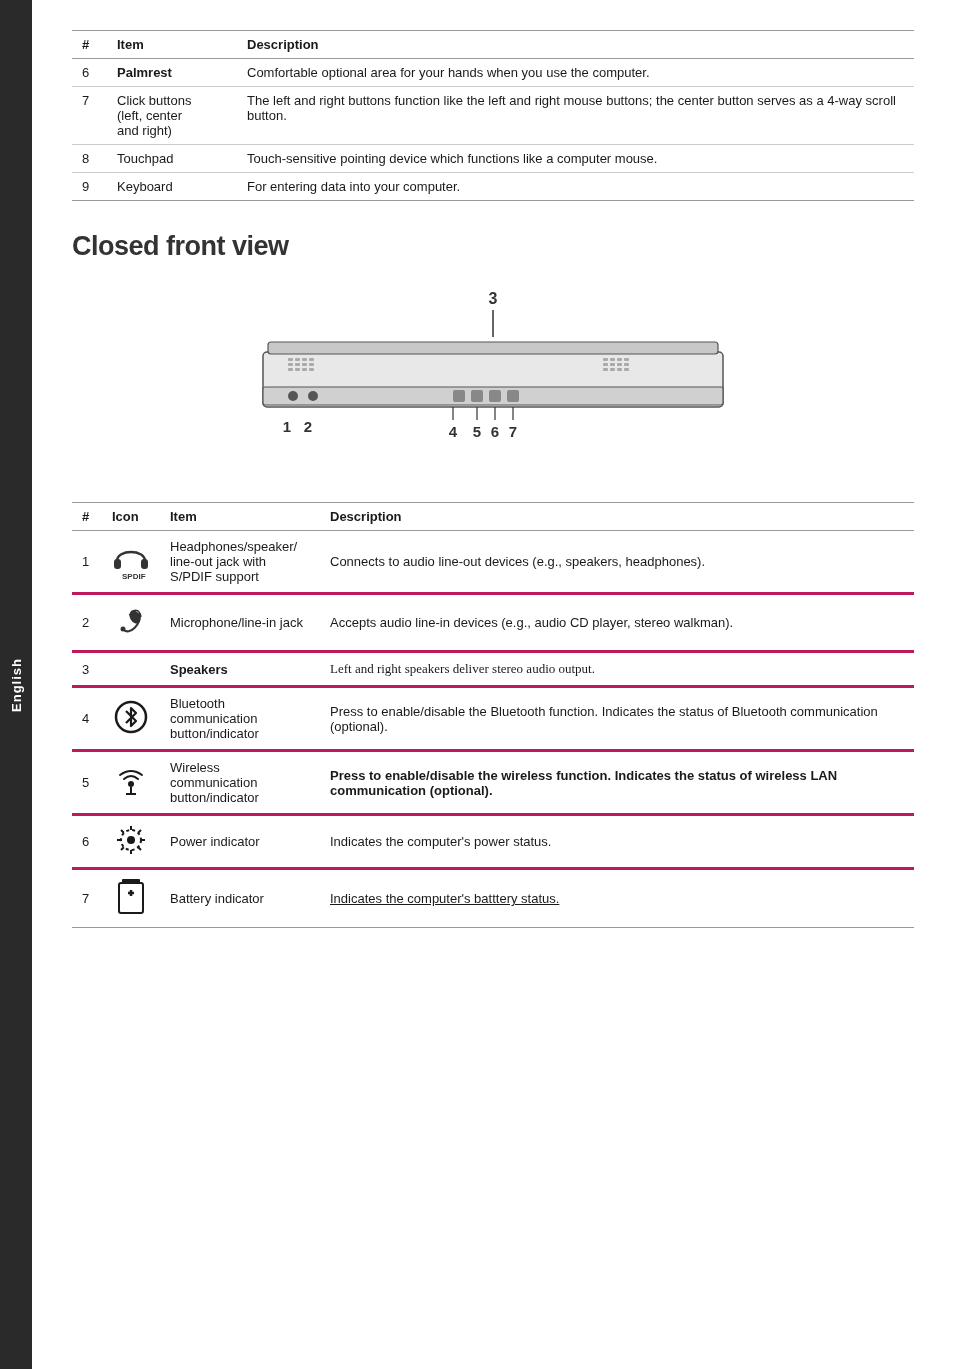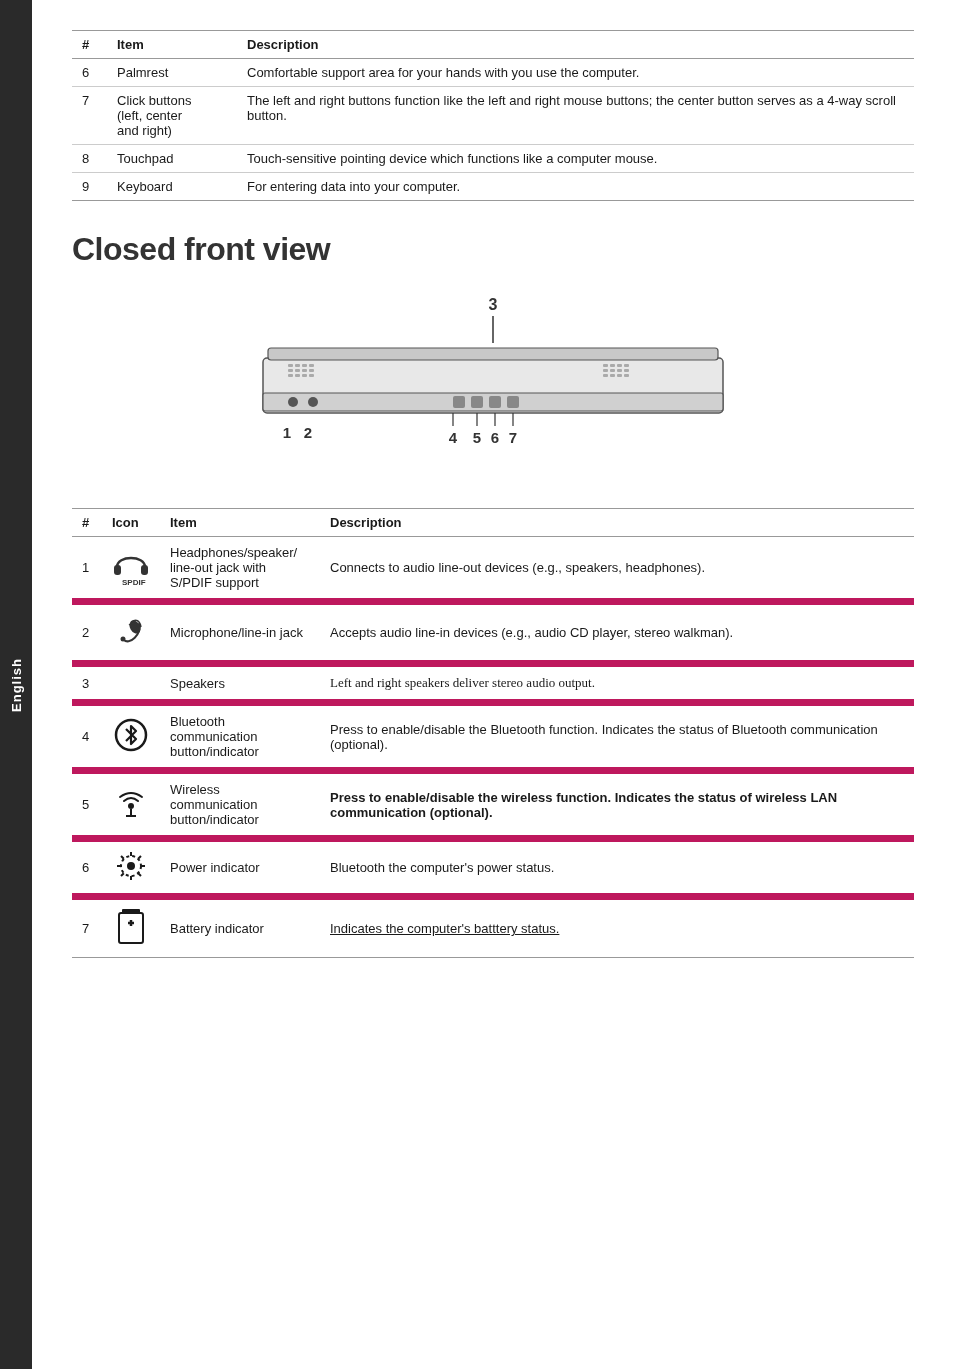--- a/index.html
+++ b/index.html
@@ -77,21 +77,21 @@
     .top-table tr:last-child td {
       border-bottom: 1.5px solid #999;
     }
 
     .col-hash { width: 35px; }
     .col-item { width: 130px; }
     .col-desc { width: auto; }
 
     
     .section-title {
-      font-size: 32px;
+      font-size: 27px;
       font-weight: bold;
       color: #333;
       margin: 20px 0 20px 0;
       letter-spacing: -0.5px;
     }
 
     
     .laptop-diagram {
       width: 100%;
       display: flex;
@@ -120,21 +120,21 @@
       padding: 6px 10px;
       text-align: left;
       border-top: 1.5px solid #999;
       border-bottom: 1.5px solid #999;
     }
 
     .bottom-table td {
       padding: 8px 10px;
       vertical-align: middle;
       font-size: 13px;
-      border-bottom: 7px solid #be185d;
+      border-bottom: 3px solid #be185d;
     }
 
     .bottom-table tr:last-child td {
       border-bottom: 1.5px solid #999;
     }
 
     .col-b-hash { width: 30px; }
     .col-b-icon { width: 55px; text-align: center; }
     .col-b-item { width: 160px; }
     .col-b-desc { width: auto; }
@@ -155,22 +155,22 @@
       <thead>
         <tr>
           <th class="col-hash">#</th>
           <th class="col-item">Item</th>
           <th class="col-desc">Description</th>
         </tr>
       </thead>
       <tbody id="top-table-body">
       <tr>
             <td style="vertical-align: top;">6</td>
-            <td style="vertical-align: top; white-space: pre-line;">Palmrest</td>
-            <td>Comfortable support area for your hands with you use the computer.</td>
+            <td style="vertical-align: top; white-space: pre-line; font-weight: bold;">Palmrest</td>
+            <td>Comfortable optional area for your hands when you use the computer.</td>
           </tr>
           <tr>
             <td style="vertical-align: top;">7</td>
             <td style="vertical-align: top; white-space: pre-line;">Click buttons
 (left, center
 and right)</td>
             <td>The left and right buttons function like the left and right mouse buttons; the center button serves as a 4-way scroll button.</td>
           </tr>
           <tr>
             <td style="vertical-align: top;">8</td>
@@ -284,21 +284,21 @@
         <circle cx="8" cy="26" r="2.5" fill="#333"></circle>
         <path d="M14 12 Q20 8 22 15" stroke="#333" stroke-width="1.5" fill="none"></path>
         <path d="M16 9 Q24 4 26 14" stroke="#333" stroke-width="1.5" fill="none"></path>
       </svg></td>
             <td style="vertical-align: middle;">Microphone/line-in jack</td>
             <td style="vertical-align: middle;">Accepts audio line-in devices (e.g., audio CD player, stereo walkman).</td>
           </tr>
           <tr>
             <td style="vertical-align: middle;">3</td>
             <td style="text-align: center; vertical-align: middle;"></td>
-            <td style="vertical-align: middle;">Speakers</td>
+            <td style="vertical-align: middle; font-weight: bold;">Speakers</td>
             <td style="vertical-align: middle; font-family: Liberation Serif, serif;">Left and right speakers deliver stereo audio output.</td>
           </tr>
           <tr>
             <td style="vertical-align: middle;">4</td>
             <td style="text-align: center; vertical-align: middle;"><svg width="34" height="34" viewBox="0 0 34 34">
         <circle cx="17" cy="17" r="15" stroke="#1a1a1a" stroke-width="2.5" fill="white"></circle>
         <path d="M12 11 L22 21 L17 26 L17 8 L22 13 L12 23" stroke="#1a1a1a" stroke-width="2.2" fill="none" stroke-linejoin="round"></path>
       </svg></td>
             <td style="vertical-align: middle;">Bluetooth communication button/indicator</td>
             <td style="vertical-align: middle;">Press to enable/disable the Bluetooth function. Indicates the status of Bluetooth communication (optional).</td>
@@ -324,21 +324,21 @@
         <line x1="16" y1="2" x2="16" y2="6" stroke="#1a1a1a" stroke-width="2"></line>
         <line x1="16" y1="26" x2="16" y2="30" stroke="#1a1a1a" stroke-width="2"></line>
         <line x1="2" y1="16" x2="6" y2="16" stroke="#1a1a1a" stroke-width="2"></line>
         <line x1="26" y1="16" x2="30" y2="16" stroke="#1a1a1a" stroke-width="2"></line>
         <line x1="6" y1="6" x2="8.8" y2="8.8" stroke="#1a1a1a" stroke-width="2"></line>
         <line x1="23.2" y1="23.2" x2="26" y2="26" stroke="#1a1a1a" stroke-width="2"></line>
         <line x1="26" y1="6" x2="23.2" y2="8.8" stroke="#1a1a1a" stroke-width="2"></line>
         <line x1="8.8" y1="23.2" x2="6" y2="26" stroke="#1a1a1a" stroke-width="2"></line>
       </svg></td>
             <td style="vertical-align: middle;">Power indicator</td>
-            <td style="vertical-align: middle;">Bluetooth the computer's power status.</td>
+            <td style="vertical-align: middle;">Indicates the computer's power status.</td>
           </tr>
           <tr>
             <td style="vertical-align: middle;">7</td>
             <td style="text-align: center; vertical-align: middle;"><svg width="28" height="38" viewBox="0 0 28 38">
         <rect x="5" y="1" width="18" height="4" rx="1" fill="#1a1a1a"></rect>
         <rect x="2" y="5" width="24" height="30" rx="2" stroke="#1a1a1a" stroke-width="2" fill="white"></rect>
         <line x1="14" y1="12" x2="14" y2="18" stroke="#1a1a1a" stroke-width="2.5"></line>
         <line x1="11" y1="15" x2="17" y2="15" stroke="#1a1a1a" stroke-width="2.5"></line>
       </svg></td>
             <td style="vertical-align: middle;">Battery indicator</td>

